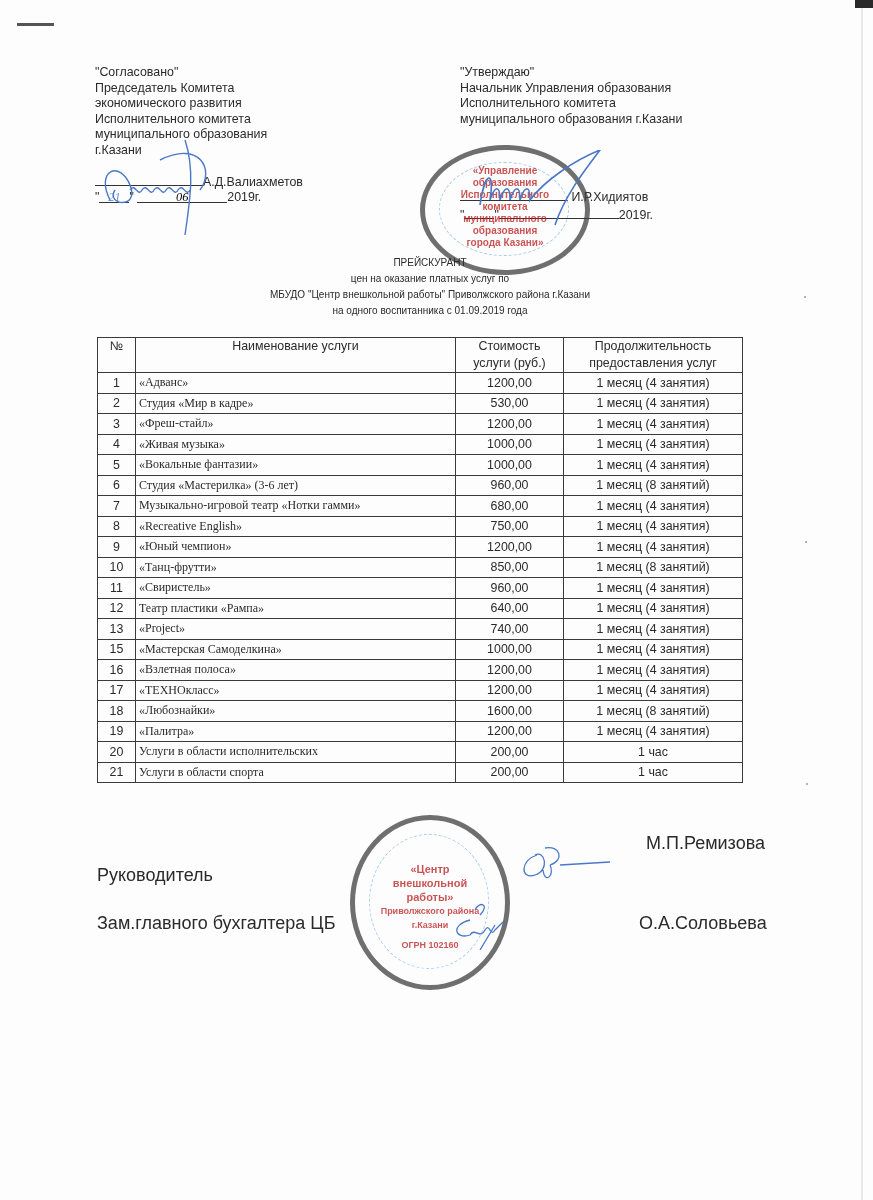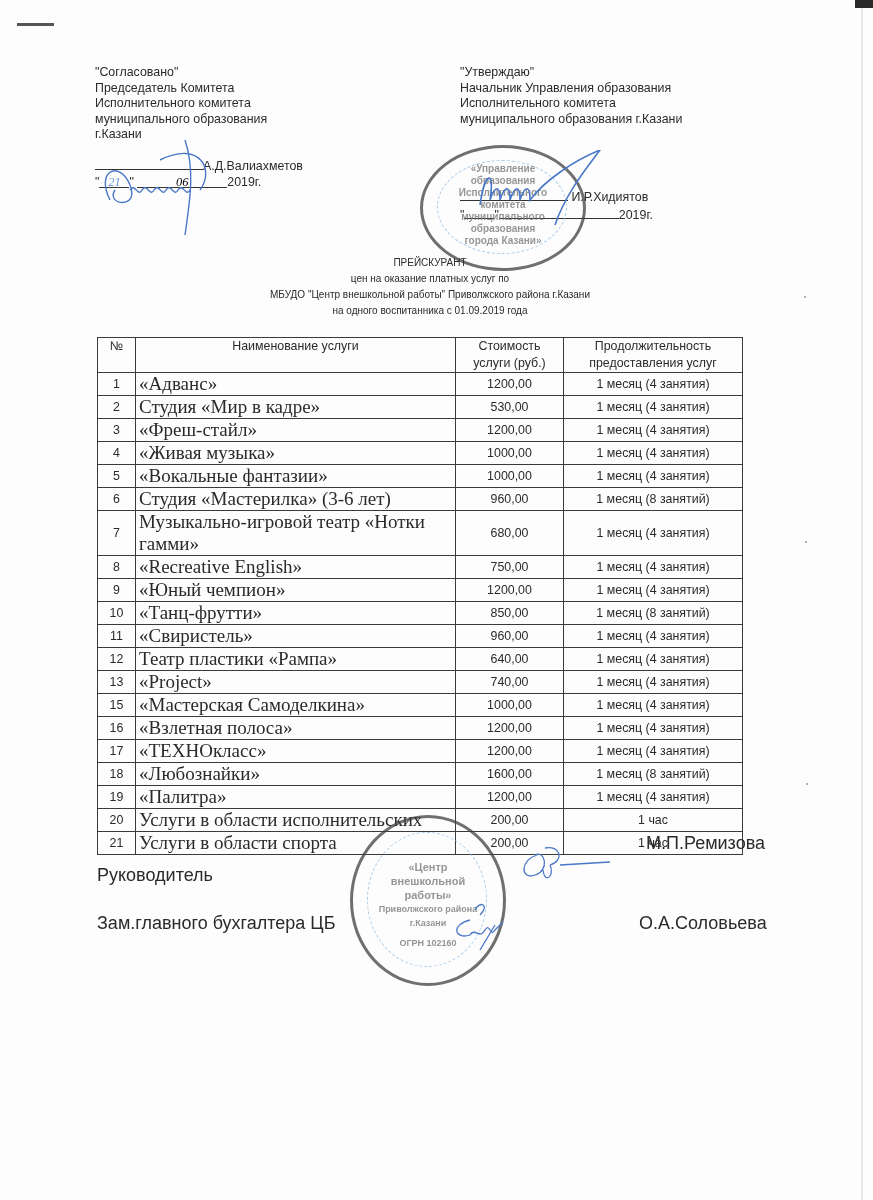--- a/index.html
+++ b/index.html
@@ -16,41 +16,42 @@
   .sign-line { white-space: nowrap; }
   .uline { display: inline-block; border-bottom: 1px solid #333; height: 12px; vertical-align: baseline; }
   .title-block { position: absolute; left: 150px; top: 255px; width: 560px; text-align: center; font-size: 10px; line-height: 16px; }
   table.price {
     position: absolute; left: 97px; top: 337px; border-collapse: collapse;
     font-size: 12.4px; color: #2a2a2a;
   }
   table.price td, table.price th { border: 1px solid #3a3a3a; padding: 0 3px; height: 19.5px; font-weight: normal; }
   table.price th { height: 18.5px; line-height: 17px; vertical-align: top; }
   .c-num { width: 31px; text-align: center; }
-  .c-name { width: 313px; font-family: "Liberation Serif", serif; font-size: 19px; text-align: left; }
+  .c-name { width: 313px; font-family: "Liberation Serif", serif; font-size: 12px; text-align: left; }
   .c-price { width: 101px; text-align: center; }
   .c-dur { width: 172px; text-align: center; }
   th.c-name { font-family: "Liberation Sans", sans-serif; font-size: 12.4px; text-align: center; }
   .footer-label { position: absolute; font-size: 18px; }
-  .stamp { position: absolute; border-radius: 50%; border: 3px solid #404040; color: #737373; opacity: 0.75; }
+  .stamp { position: absolute; border-radius: 50%; border: 5px solid #404040; color: #b91c1c; opacity: 0.75; }
   .stamp .inner { position: absolute; border-radius: 50%; border: 1px dashed #8cbbe6; }
   .stamp .txt { position: absolute; width: 100%; text-align: center; font-size: 10px; font-weight: bold; line-height: 12px; }
   .sig { position: absolute; }
   .dot { position: absolute; width: 2px; height: 2px; background: #999; border-radius: 50%; }
 </style>
 </head>
 <body>
 
 <div class="page-edge"></div>
 <div class="page-corner"></div>
 <div class="scan-bar"></div>
 
 <div class="block approval-left">
   <div>"Согласовано"</div>
   <div>Председатель Комитета</div>
+  <div>экономического развития</div>
   <div>Исполнительного комитета</div>
   <div>муниципального образования</div>
   <div>г.Казани</div>
   <div style="height:14px"></div>
   <div class="sign-line">
     <span class="uline" style="width:108px"></span><span>А.Д.Валиахметов</span>
   </div>
   <div class="sign-line">
     <span>"</span><span class="uline" style="width:30px;text-align:center;color:#6f95d8;font-style:italic;font-family:'Liberation Serif',serif;">21</span><span>"</span>
     <span class="uline" style="width:90px;text-align:center;color:#000000;font-style:italic;font-family:'Liberation Serif',serif;">06</span><span>2019г.</span>

